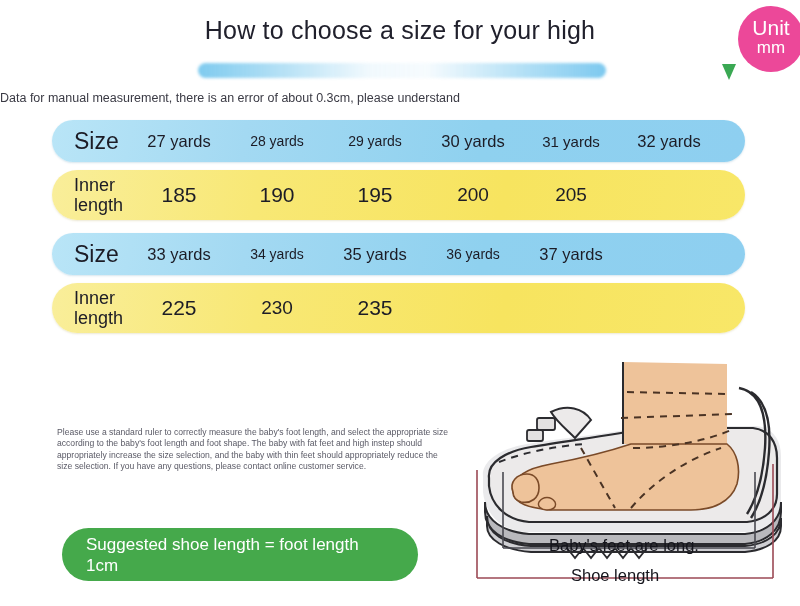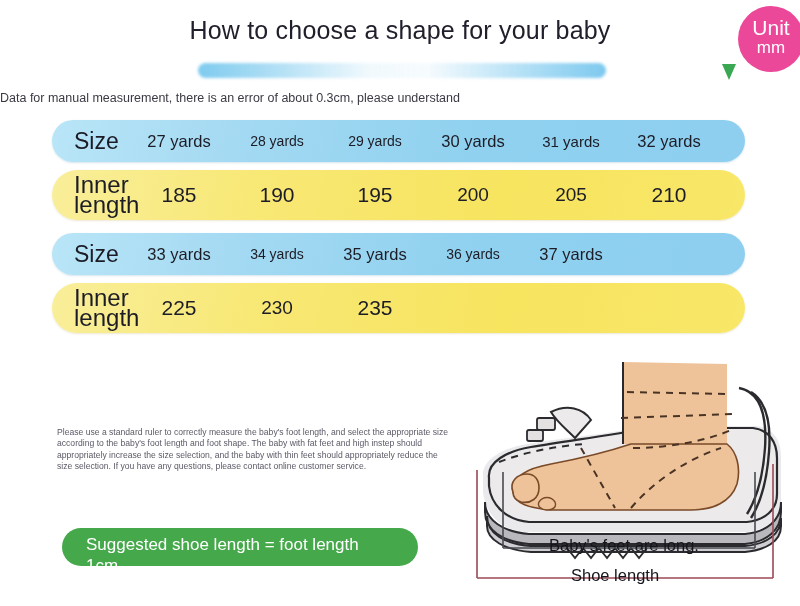--- a/index.html
+++ b/index.html
@@ -71,42 +71,42 @@
   }
   #row1{top:120px;}
   #row2{top:170px;}
   #row3{top:233px;}
   #row4{top:283px;}
 
   .rl{
     width:78px;flex:0 0 78px;padding-left:22px;box-sizing:border-box;
     font-size:23px;line-height:19px;color:#1c1c26;
   }
-  .rl.two{font-size:24px;line-height:20px;}
+  .rl.two{font-size:18px;line-height:20px;}
   .cell{
     flex:0 0 98px;text-align:center;
     color:#1c1c26;white-space:nowrap;
   }
   .row.blue .cell{font-size:15px;}
   .row.blue .cell.s1{font-size:16.5px;}
   .row.blue .cell.s2{font-size:14px;}
   .row.yellow .cell{font-size:20px;}
   .row.yellow .cell.s1{font-size:21px;}
   .row.yellow .cell.s2{font-size:19px;}
 
   
   .note{
     position:absolute;left:57px;top:427px;width:392px;
     font-size:8.6px;line-height:11.4px;color:#5a5a66;
     text-align:left;
   }
 
   
   .suggest{
-    position:absolute;left:62px;top:528px;width:356px;height:38px;
+    position:absolute;left:62px;top:528px;width:356px;height:53px;
     border-radius:27px;background:#45a94b;
     color:#ffffff;font-size:17px;line-height:21px;
     padding:6px 0 0 24px;box-sizing:border-box;
   }
 
   
   .diagram{position:absolute;left:455px;top:352px;width:345px;height:250px;}
   .diagram svg{display:block;}
   .dlabel{
     position:absolute;font-size:16.5px;color:#15151c;
@@ -115,21 +115,21 @@
   #lbl-foot{left:549px;top:536px;}
   #lbl-shoe{left:571px;top:566px;}
 </style>
 </head>
 <body>
 
 <div class="stage">
 
   <div class="title-wrap">
     <div class="title-underline"></div>
-    <span class="title">How to choose a shape for your baby</span>
+    <span class="title">How to choose a size for your high</span>
   </div>
 
   <div class="unit-tail"></div>
   <div class="unit-badge">
     <span class="u1">Unit</span>
     <span class="u2">mm</span>
   </div>
 
   <div class="subtitle">Data for manual measurement, there is an error of about 0.3cm, please understand</div>
 
@@ -146,21 +146,20 @@
   <div class="row yellow" id="row2">
     <div class="rl two">
       <span>Inner</span><br>
       <span>length</span>
     </div>
     <div class="cell s1">185</div>
     <div class="cell s1">190</div>
     <div class="cell s1">195</div>
     <div class="cell s2">200</div>
     <div class="cell s2">205</div>
-    <div class="cell s1">210</div>
   </div>
 
   <div class="row blue" id="row3">
     <div class="rl">Size</div>
     <div class="cell s1">33 yards</div>
     <div class="cell s2">34 yards</div>
     <div class="cell s1">35 yards</div>
     <div class="cell s2">36 yards</div>
     <div class="cell s1">37 yards</div>
     <div class="cell"></div>

